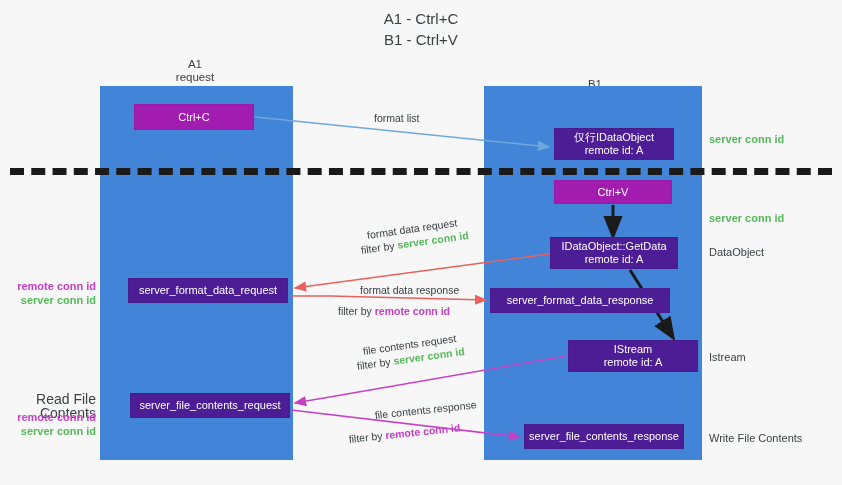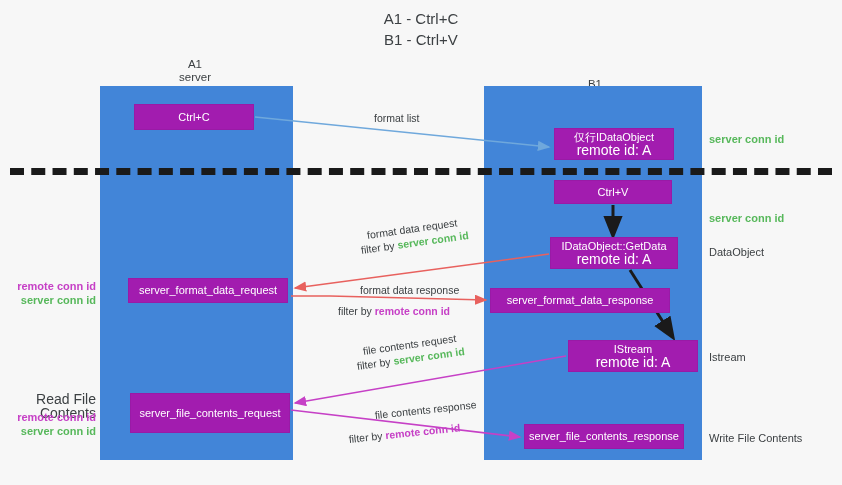--- a/index.html
+++ b/index.html
@@ -40,31 +40,31 @@
   
   .box{
     box-sizing:border-box;
     display:flex;flex-direction:column;
     align-items:center;justify-content:center;
     color:#ffffff;font-size:11px;line-height:13px;
     text-align:center;
     border:1px solid rgba(0,0,0,.05);
   }
   .box.green{background:#a21caf;}
-  .box.orange{background:#a21caf;}
-  .box .l2{font-size:14px;}
+  .box.orange{background:#4c1d95;}
+  .box .l2{font-size:11px;}
 
   #box-ctrlc{left:134px;top:104px;width:120px;height:26px;}
   #box-idataobject{left:554px;top:128px;width:120px;height:32px;}
   #box-ctrlv{left:554px;top:180px;width:118px;height:24px;}
   #box-getdata{left:550px;top:237px;width:128px;height:32px;}
   #box-istream{left:568px;top:340px;width:130px;height:32px;}
   #box-fmt-req{left:128px;top:278px;width:160px;height:25px;}
   #box-fmt-res{left:490px;top:288px;width:180px;height:25px;}
-  #box-file-req{left:130px;top:393px;width:160px;height:40px;}
+  #box-file-req{left:130px;top:393px;width:160px;height:25px;}
   #box-file-res{left:524px;top:424px;width:160px;height:25px;}
 
   
   .side{font-size:11px;color:#3c4043;line-height:14px;}
   .green-txt{color:#57b85b;font-weight:bold;}
   .magenta-txt{color:#c640c6;font-weight:bold;}
 
   #side-conn1{left:709px;top:132px;}
   #side-conn2{left:709px;top:211px;}
   #side-dataobject{left:709px;top:245px;}
@@ -97,21 +97,21 @@
 
 <div id="stage">
 
   <div class="abs" id="title">
     <div>A1 - Ctrl+C</div>
     <div>B1 - Ctrl+V</div>
   </div>
 
   <div class="abs col-head" id="head-a1">
     <div>A1</div>
-    <div>server</div>
+    <div>request</div>
   </div>
   <div class="abs col-head" id="head-b1">
     <div>B1</div>
     <div>connection</div>
   </div>
 
   <div class="abs lane" id="lane-a"></div>
   <div class="abs lane" id="lane-b"></div>
 
   <svg id="wires" viewBox="0 0 842 485">

